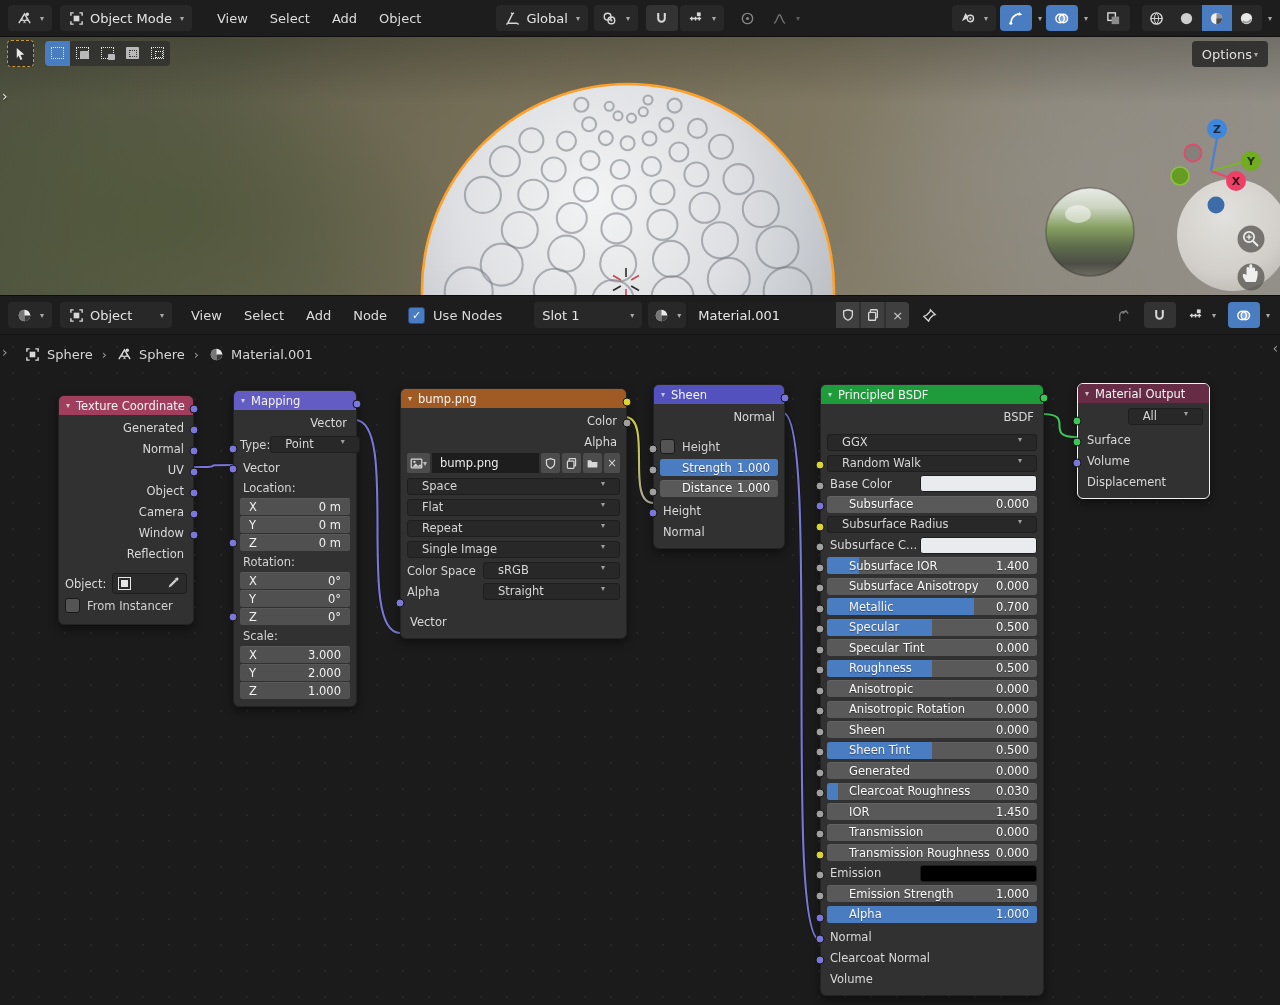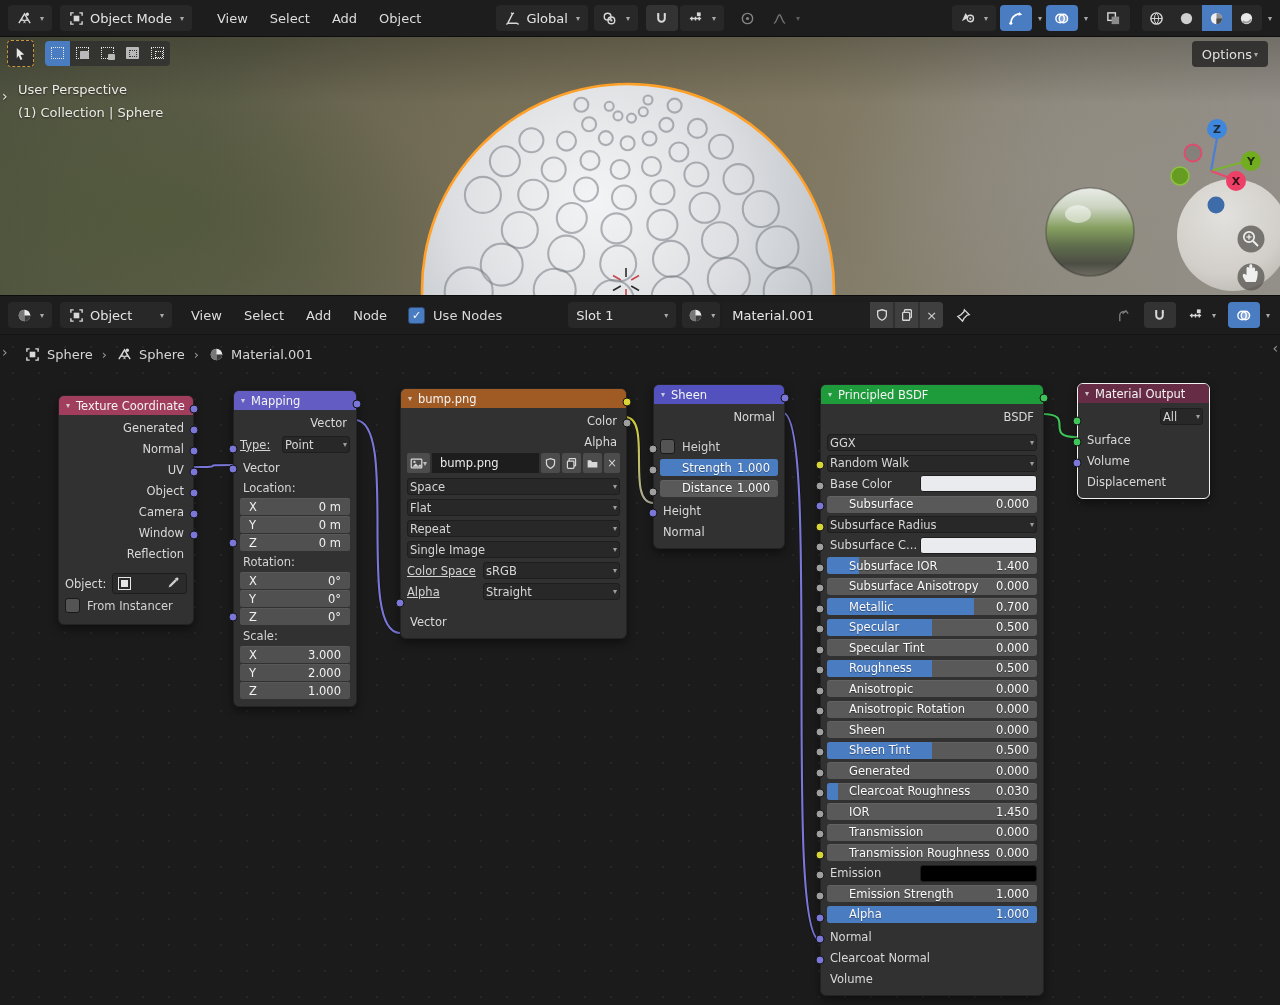--- a/index.html
+++ b/index.html
@@ -79,23 +79,23 @@
   .nbody{position:relative;padding:2px 0 6px 0;}
   .nrow{position:relative;margin:0 6px;white-space:nowrap;}
   .r-out{height:21px;display:flex;align-items:center;justify-content:flex-end;padding-right:3px;}
   .r-in{height:21px;display:flex;align-items:center;padding-left:3px;}
   .r-sec{height:20px;display:flex;align-items:center;padding-left:3px;color:#d4d4d4;}
   .r-gap{height:7px;}
   .r-dd,.r-dds{height:17px;display:flex;align-items:center;}
   .r-dd{margin:3px 6px 4px;}
   .r-dds{margin:0 6px 3.5px;border-radius:7px;}
   .dd{flex:1;height:17px;background:#282828;border:1px solid #1e1e1e;border-radius:3px;
-      display:flex;align-items:center;padding:0 2px;color:#d6d6d6;box-sizing:border-box;}
+      display:flex;align-items:flex-start;padding:0 14px;color:#d6d6d6;box-sizing:border-box;gap:27px;}
   .dd .dv{font-size:8px;color:#9f9f9f;margin-left:auto;}
-  .ddlab{width:76px;color:#d4d4d4;text-decoration:underline;}
+  .ddlab{width:76px;color:#d4d4d4;}
   .ddlab.narrow{width:42px;}
   .r-field{height:17px;margin-bottom:1px;display:flex;}
   .vf{flex:1;background:#505050;border-radius:2px;display:flex;align-items:center;
       justify-content:space-between;padding:0 9px;color:#f1f1f1;
       box-shadow:inset 0 1px 0 rgba(255,255,255,.05);}
   .r-slider{height:17px;margin-bottom:3.5px;}
   .slider{position:relative;height:17px;background:#595959;border-radius:3px;overflow:hidden;
       display:flex;align-items:center;justify-content:space-between;padding:0 8px;color:#fafafa;
       box-shadow:inset 0 1px 0 rgba(255,255,255,.06);}
   .slider .fill{position:absolute;left:0;top:0;bottom:0;background:#4a7cc2;}
@@ -407,24 +407,20 @@
           <span class="sq dot" style="position:relative">
             <span class="dot" style="position:absolute;left:3px;top:3px;width:6px;height:5px;"></span>
           </span>
         </span>
       </span>
   </div>
   <span id="optionsBtn">
     <span>Options</span>
     <span class="chev">▾</span>
     </span>
-  <div id="vpOverlay">
-    <div>User Perspective</div>
-    <div>(1) Collection | Sphere</div>
-  </div>
   <span id="vpExpand">›</span>
   <svg id="gizmo" viewBox="0 0 132 256">
     <line x1="63" y1="97" x2="69" y2="64" stroke="#4a7fd6" stroke-width="2.2"></line>
     <line x1="63" y1="97" x2="95" y2="88" stroke="#7ab32f" stroke-width="2.2"></line>
     <line x1="63" y1="97" x2="82" y2="104" stroke="#e84a6f" stroke-width="2.2"></line>
     <circle cx="45" cy="79" r="8.5" fill="#50505033" stroke="#e04a6e" stroke-width="1.8"></circle>
     <circle cx="32" cy="102" r="9" fill="#679c22" stroke="#8cc43d" stroke-width="1.5"></circle>
     <circle cx="68" cy="131" r="8.5" fill="#3d6ca8"></circle>
     <circle cx="69" cy="55" r="10" fill="#3f87dd"></circle>
     <circle cx="103" cy="87" r="10" fill="#71ad1f"></circle>
@@ -482,21 +478,21 @@
       <span class="menu">View</span>
       <span class="menu">Select</span>
       <span class="menu">Add</span>
       <span class="menu">Node</span>
     </div>
   <div class="hgrp" style="margin-left:10px;gap:8px;">
     <span class="cb on">✓</span>
     <span>Use Nodes</span>
   </div>
   <div class="hgrp" style="margin-left:32px;">
-    <span class="hbtn" style="min-width:92px;margin-left:34px;">
+    <span class="hbtn" style="min-width:92px;">
       <span>Slot 1</span>
       <span class="chev" style="margin-left:auto">▾</span>
       </span>
   </div>
   <div class="hgrp" style="margin-left:6px;">
     <span class="hbtn" style="padding:0 5px;">
       <span class="ic">
           <svg viewBox="0 0 16 16">
             <circle cx="8" cy="8" r="6.2" fill="#e9e9e9"></circle>
             <path d="M8 1.8a6.2 6.2 0 0 0 0 12.4z" fill="#777"></path>

